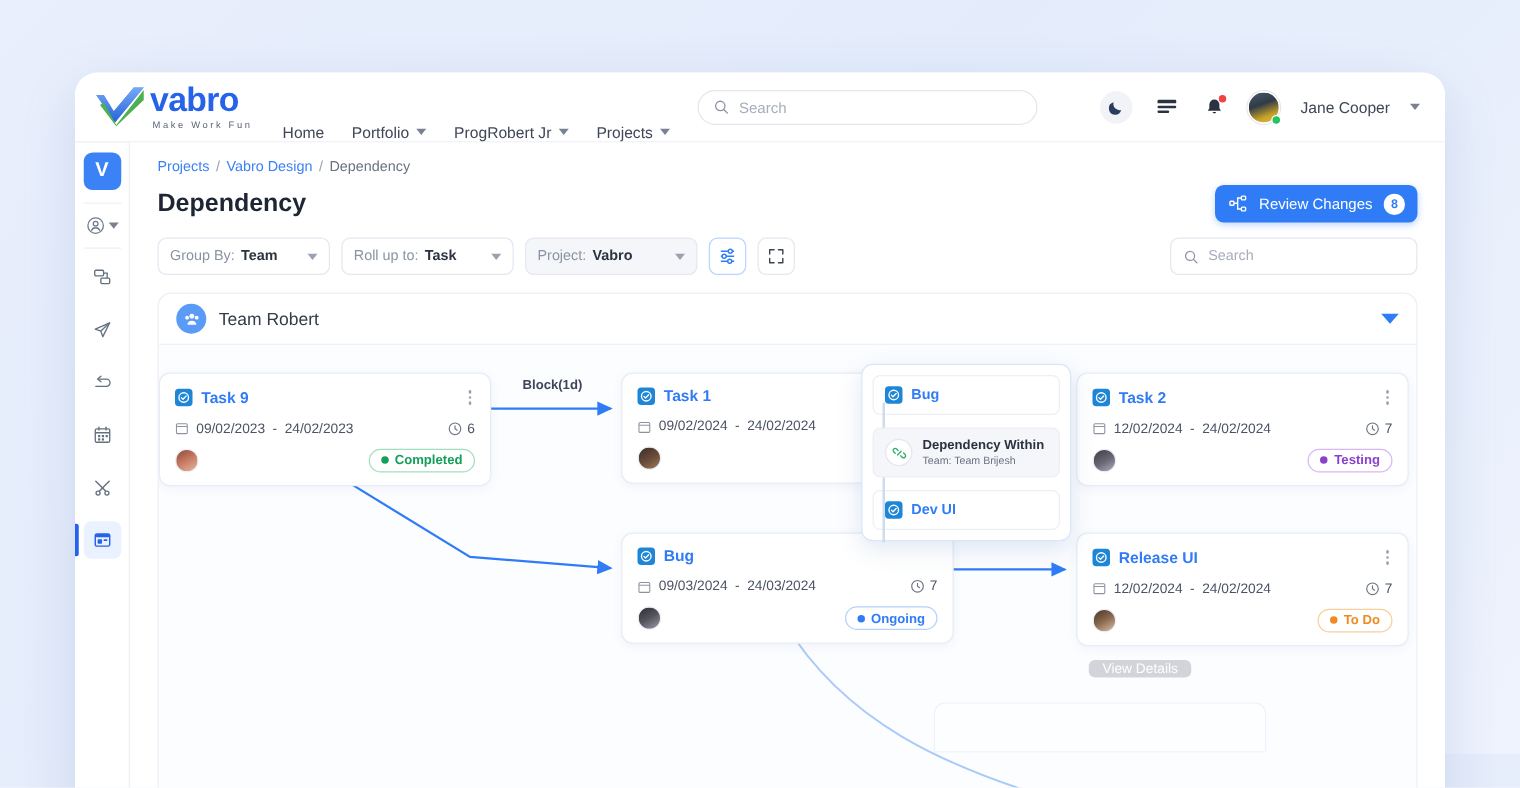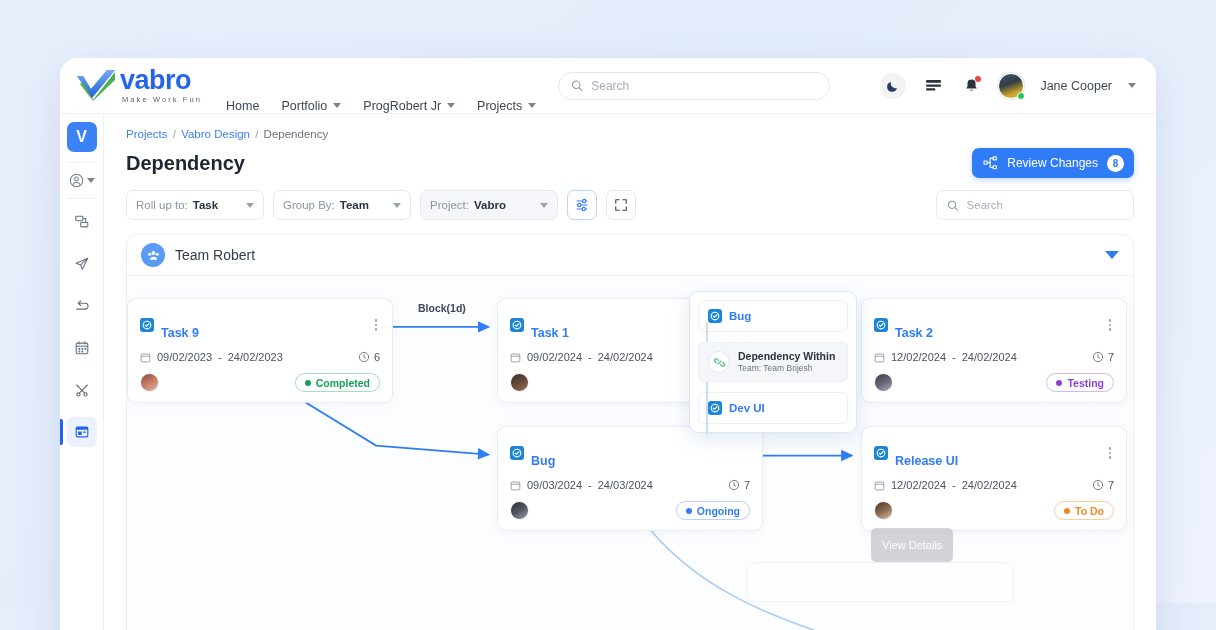--- a/index.html
+++ b/index.html
@@ -161,21 +161,21 @@
     position: absolute; background: #fff; border: 1px solid #e8ecf4;
     border-radius: 9px; padding: 11px 12px 10px;
     box-shadow: 0 2px 8px rgba(80,110,170,.07);
     width: 266px;
   }
   .card-row1 { display: flex; align-items: center; gap: 7px; }
   .task-icon {
     width: 14px; height: 14px; border-radius: 3px; background: #1e86d6;
     display: flex; align-items: center; justify-content: center; flex: none;
   }
-  .card-title { font-size: 12.5px; color: #2f7cf6; font-weight: 600; cursor: pointer; margin-top: 16px; }
+  .card-title { font-size: 12.5px; color: #2f7cf6; font-weight: 600; cursor: pointer; }
   .kebab { margin-left: auto; display: flex; flex-direction: column; gap: 2px; cursor: pointer; padding: 2px 3px; }
   .kebab i { width: 2.5px; height: 2.5px; border-radius: 50%; background: #9aa2b1; display: block; }
   .card-row2 { display: flex; align-items: center; margin-top: 11px; }
   .dates { display: flex; align-items: center; gap: 6px; font-size: 11px; color: #4a5263; }
   .est { margin-left: auto; display: flex; align-items: center; gap: 4px; font-size: 11px; color: #4a5263; }
   .card-row3 { display: flex; align-items: center; margin-top: 10px; }
   .card-avatar { width: 19px; height: 19px; border-radius: 50%; border: 1px solid #eceff4; }
   .a1 { background: linear-gradient(150deg,#8a4a3a,#c97b63 50%,#e2b8a4); }
   .a2 { background: linear-gradient(150deg,#3a2d26,#6b4d3a 55%,#a07a5c); }
   .a3 { background: linear-gradient(150deg,#3d3a44,#6d6a78 55%,#b3aec0); }
@@ -218,21 +218,21 @@
     border: 1px solid #e3e7ef; display: flex; align-items: center; justify-content: center; flex: none;
   }
   .dep-m-title { font-size: 10.5px; color: #2c3240; font-weight: 600; line-height: 1.25; }
   .dep-m-sub { font-size: 8.5px; color: #6b7280; line-height: 1.3; }
   .dep-connector { position: absolute; left: 16px; top: 30px; width: 1.5px; height: 112px; background: #cfdcf0; }
 
   
   .view-details {
     position: absolute; left: 744px; top: 252px;
     background: #b9bcc2; color: #fff; font-size: 11px;
-    padding: 11px 11px; border-radius: 5px; opacity: .62; z-index: 20; cursor: pointer;
+    padding: 1px 11px; border-radius: 5px; opacity: .62; z-index: 20; cursor: pointer;
   }
   .ghost-card {
     position: absolute; left: 620px; top: 286px; width: 266px; height: 40px;
     border: 1px solid #e3ebf8; border-radius: 9px 9px 0 0; background: #fff; opacity: .55;
   }
   .edge-label {
     position: absolute; font-size: 10.5px; color: #3e4656; background: #fcfdff; padding: 0 3px; font-weight: bold;
   }
 </style>
 </head>
@@ -406,27 +406,27 @@
               <rect x="10.8" y="10.4" width="3.6" height="3.2" rx=".7" fill="none" stroke="#fff" stroke-width="1.2"></rect>
               <path d="M4.4 7.1h3.2V2.6h3.2M7.6 7.1v4.9h3.2" fill="none" stroke="#fff" stroke-width="1.2"></path>
             </svg>
             <span>Review Changes</span>
             <span class="review-badge">8</span>
           </div>
         </div>
 
         <div class="toolbar">
           <div class="filter">
+            <span class="f-label">Group By:</span>
+            <span class="f-value">Team</span>
+            <span class="f-caret"></span>
+          </div>
+          <div class="filter">
             <span class="f-label">Roll up to:</span>
             <span class="f-value">Task</span>
-            <span class="f-caret"></span>
-          </div>
-          <div class="filter">
-            <span class="f-label">Group By:</span>
-            <span class="f-value">Team</span>
             <span class="f-caret"></span>
           </div>
           <div class="filter shaded">
             <span class="f-label">Project:</span>
             <span class="f-value">Vabro</span>
             <span class="f-caret"></span>
           </div>
           <div class="tool-sq blue">
             <svg width="16" height="16" viewBox="0 0 18 18">
               <line x1="3" y1="4.5" x2="15" y2="4.5" stroke="#2f7cf6" stroke-width="1.3"></line>

